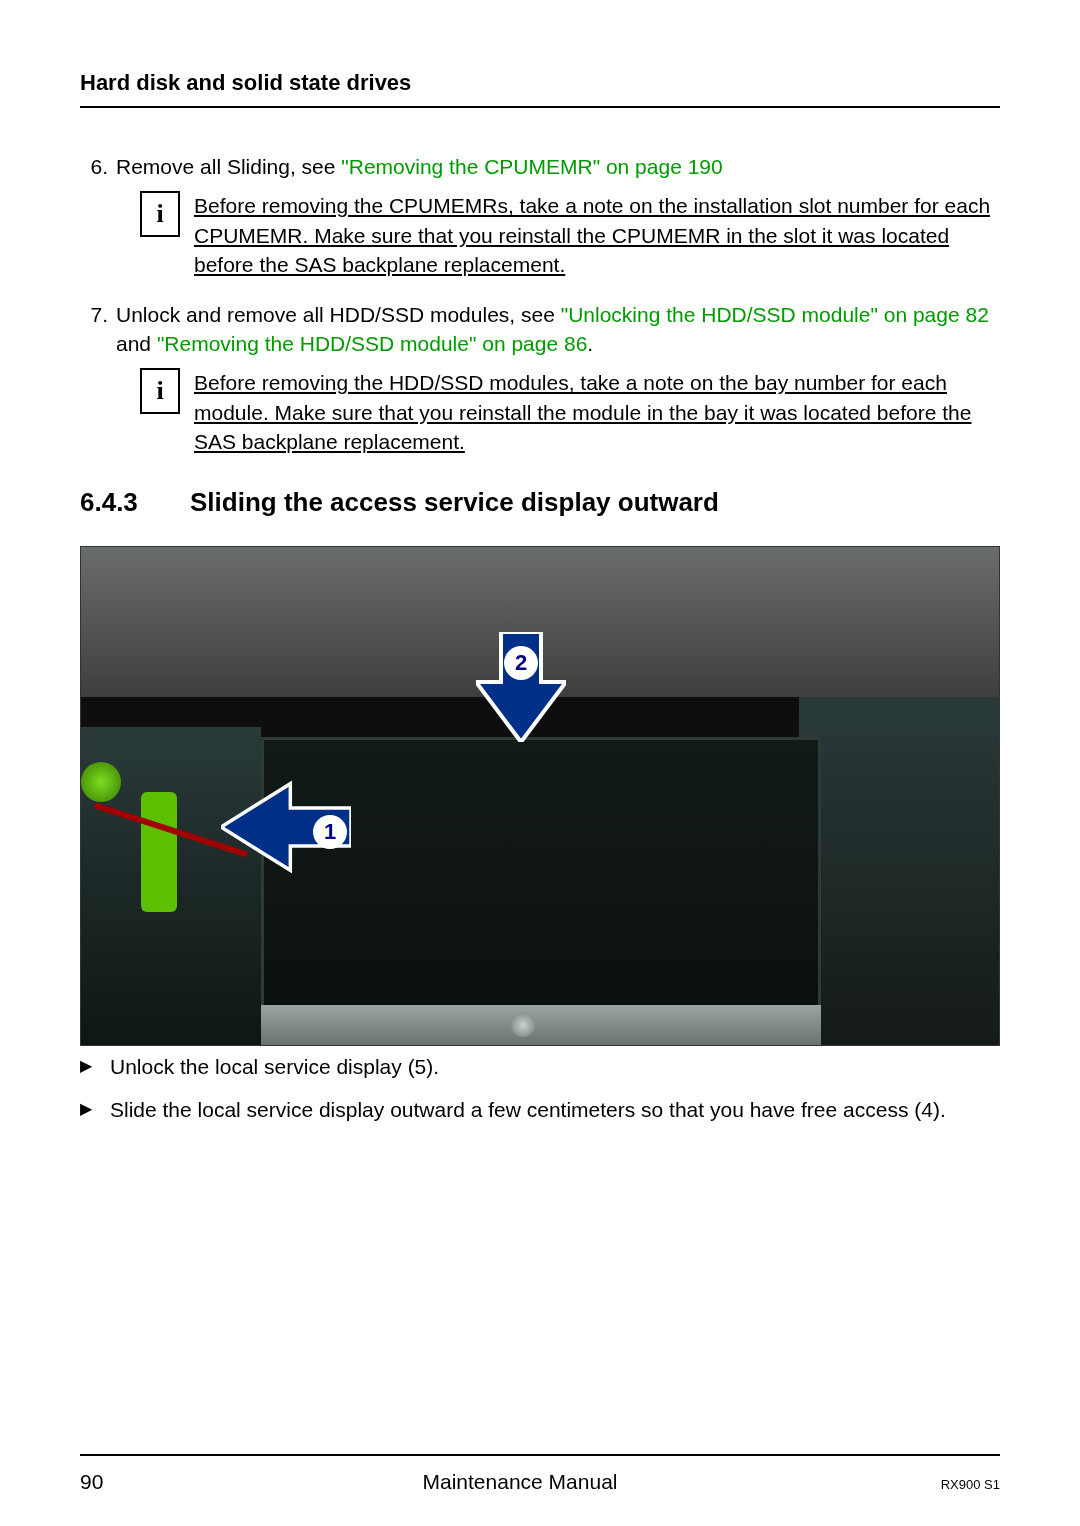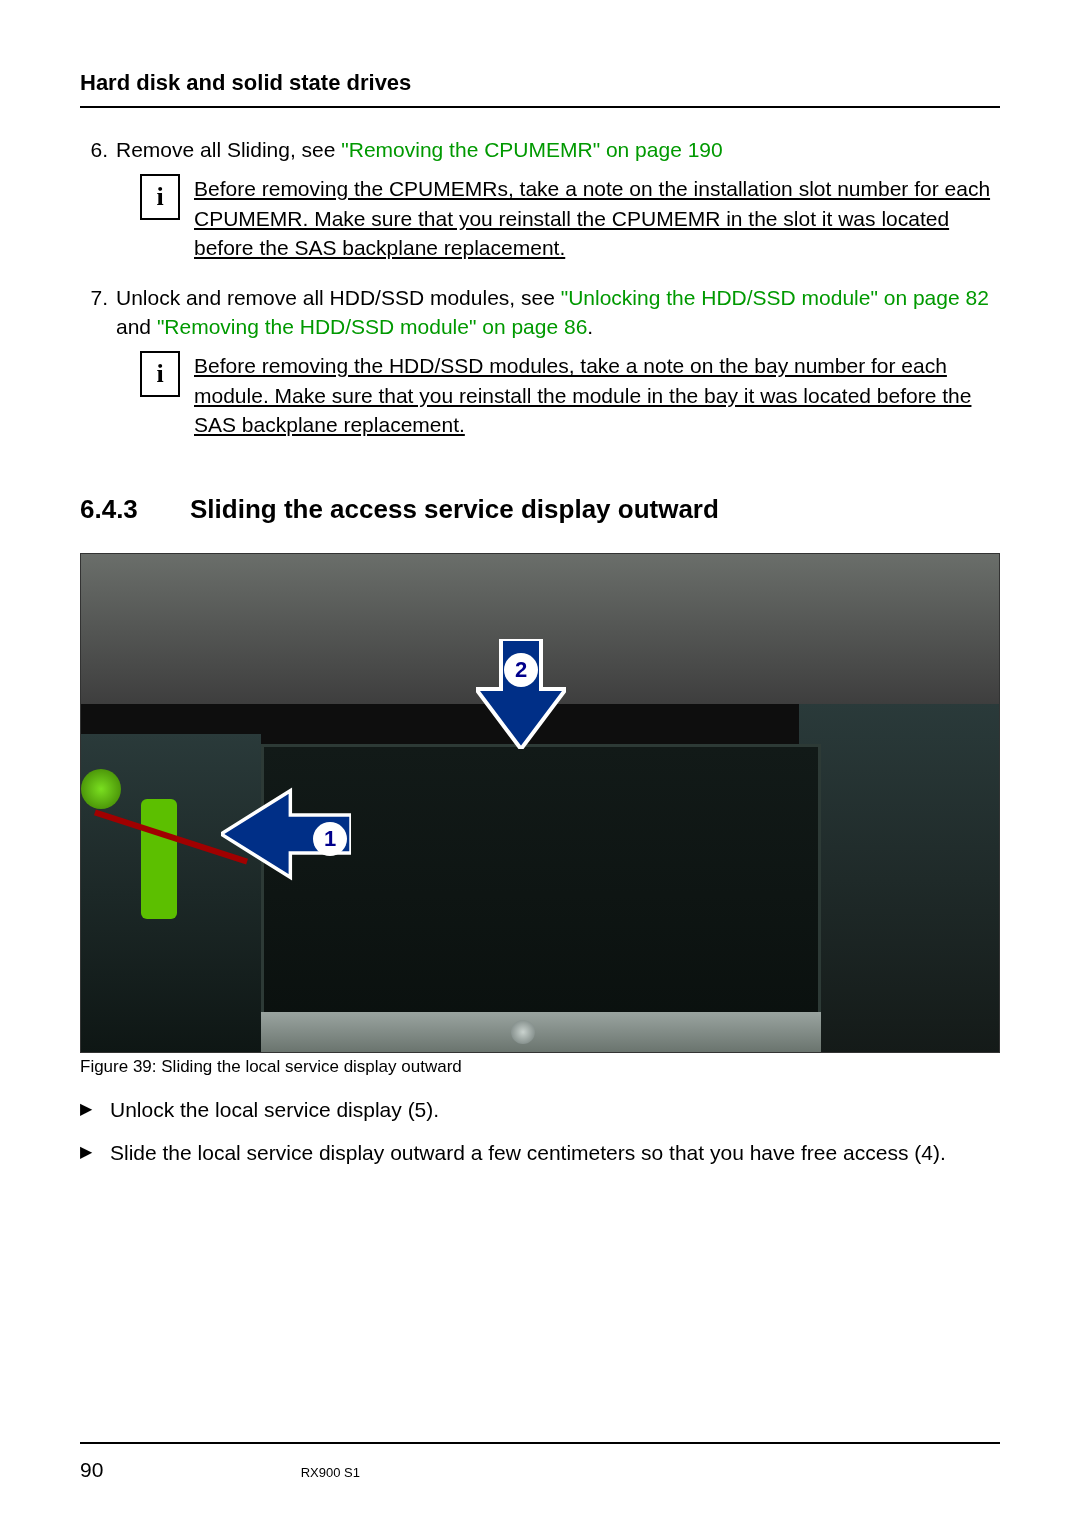--- a/index.html
+++ b/index.html
@@ -10,21 +10,21 @@
     width: 1080px;
     height: 1526px;
     padding: 70px 80px 40px 80px;
     position: relative;
   }
   .header-title {
     font-weight: bold;
     font-size: 22px;
     padding-bottom: 10px;
     border-bottom: 2px solid #000;
-    margin-bottom: 27px;
+    margin-bottom: 44px;
   }
   .num-item {
     display: flex;
     margin-bottom: 10px;
     font-size: 21px;
     line-height: 1.4;
   }
   .num-item .num {
     width: 36px;
     flex-shrink: 0;
@@ -61,21 +61,20 @@
   .info-text { flex: 1; text-decoration: underline; }
   .section-heading {
     font-size: 26px;
     font-weight: bold;
     margin-top: 30px;
     margin-bottom: 28px;
   }
   .section-heading .sec-num {
     display: inline-block;
     width: 110px;
-    margin-top: 24px;
   }
   .figure-wrap {
     margin-bottom: 6px;
   }
   .figure-img {
     width: 920px;
     height: 500px;
     background: #888;
     position: relative;
     overflow: hidden;
@@ -153,21 +152,21 @@
     margin-bottom:14px;
   }
   .bullet-item .tri {
     width:30px; flex-shrink:0;
     font-size:16px;
     padding-top:3px;
   }
   .bullet-item .btext { flex:1; }
   .footer {
     position:absolute;
-    bottom: 44px;
+    bottom: 32px;
     left:80px; right:80px;
     border-top: 2px solid #000;
     padding-top: 14px;
     display:flex;
     align-items:baseline;
     font-size:21px;
   }
   .footer .page-num { width:120px; }
   .footer .manual { flex:1; text-align:center; }
   .footer .model { width:160px; text-align:right; font-size:13px; }
@@ -223,28 +222,28 @@
       <div class="arrow-num" style="top:14px; left:28px;">2</div>
     </div>
 
     <div class="arrow arrow1">
       <svg width="150" height="100" viewBox="0 0 150 100">
         <polygon points="150,28 80,28 80,0 0,50 80,100 80,72 150,72" fill="#002f87" stroke="#ffffff" stroke-width="4"></polygon>
       </svg>
       <div class="arrow-num" style="top:33px; left:92px;">1</div>
     </div>
   </div>
-  <div class="figure-caption">Figure 39: Sliding the local service display outward</div>
 </div>
 
 <div class="bullet-item">
   <div class="tri">▶</div>
   <div class="btext">Unlock the local service display (5).</div>
 </div>
 <div class="bullet-item">
   <div class="tri">▶</div>
   <div class="btext">Slide the local service display outward a few centimeters so that you have free access (4).</div>
 </div>
 
 <div class="footer">
   <div class="page-num">90</div>
+  <div class="manual">Maintenance Manual</div>
   <div class="model">RX900 S1</div>
 </div>
 
 </body></html>

